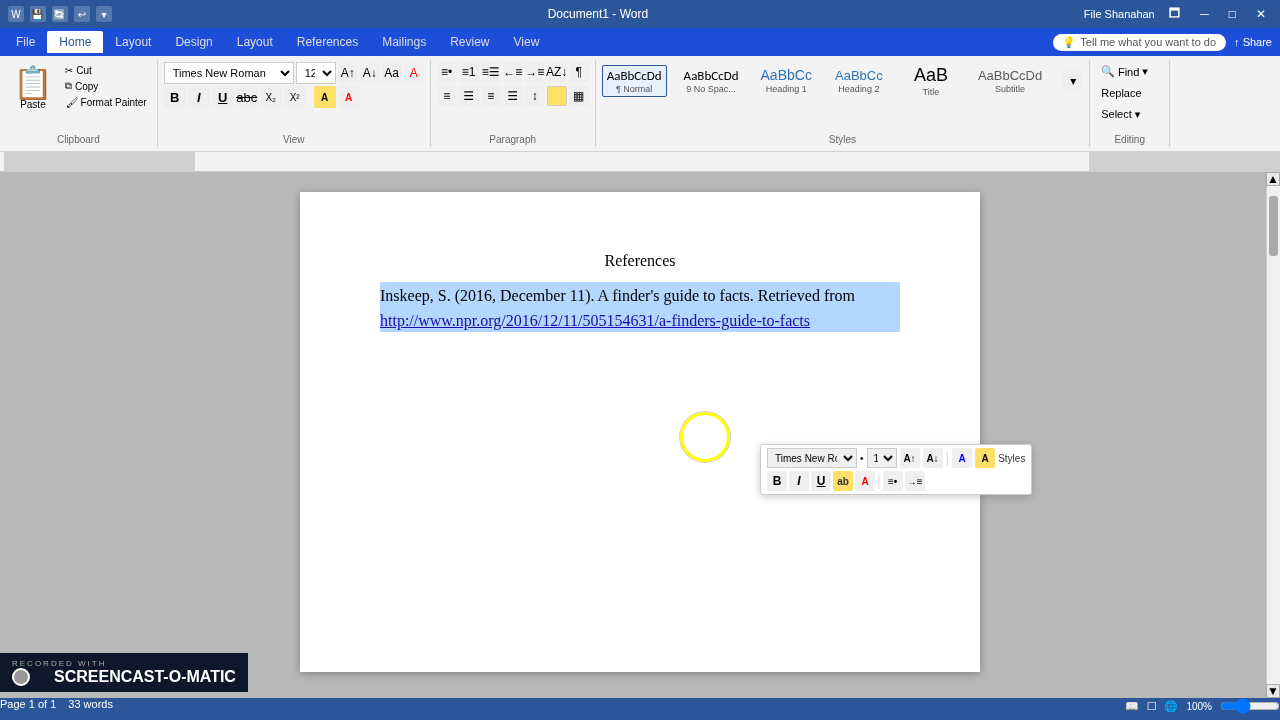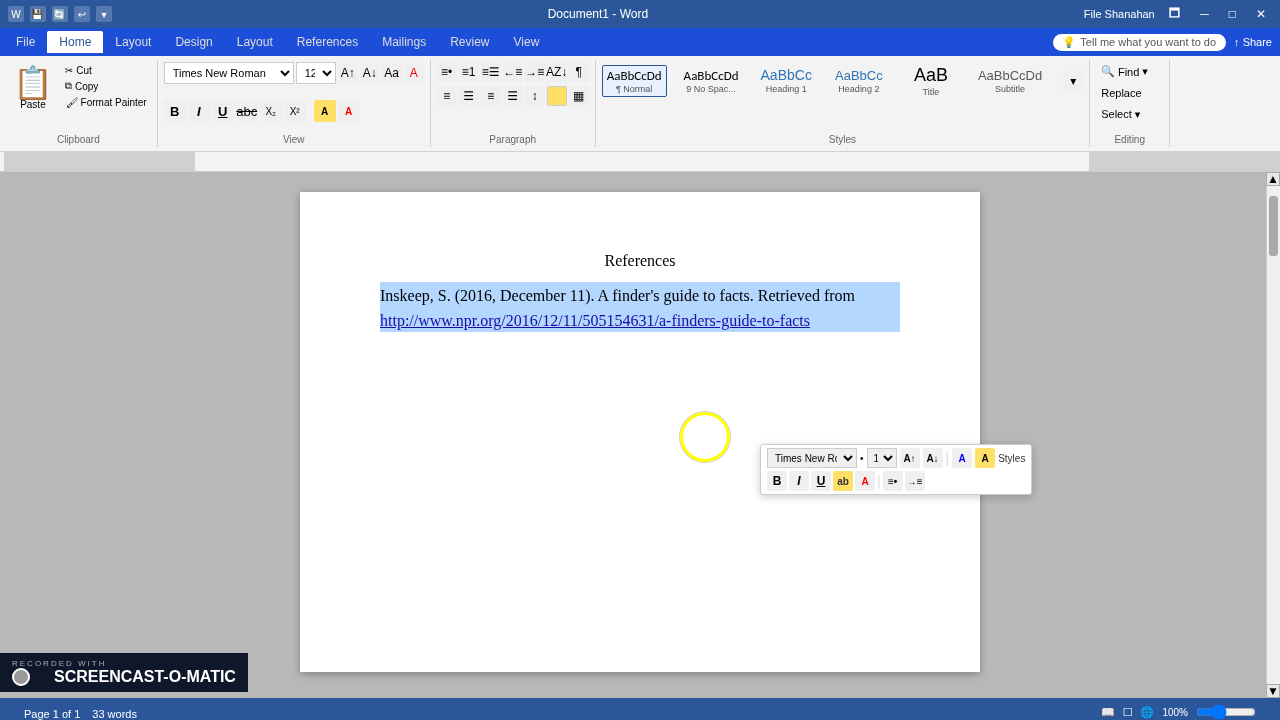--- a/index.html
+++ b/index.html
@@ -97,21 +97,21 @@
     }
     .doc-page {
       background: white; width: 680px; min-height: 500px; margin: 20px auto;
       box-shadow: 0 2px 8px rgba(0,0,0,0.3); padding: 60px 80px; position: relative;
     }
     .doc-ruler { background: #f3f3f3; height: 20px; border-bottom: 1px solid #ccc; display: flex; align-items: center; padding-left: 4px; }
 
     
     .status-bar {
       background: #2b579a; color: white; height: 22px; display: flex;
-      align-items: flex-end; padding: 0 24px; font-size: 11px; position: absolute; bottom: 0; left: 0; right: 0;
+      align-items: flex-start; padding: 0 0; font-size: 11px; position: absolute; bottom: 0; left: 0; right: 0;
     }
 
     
     .floating-toolbar {
       position: absolute; background: white; border: 1px solid #ccc;
       border-radius: 3px; box-shadow: 0 2px 8px rgba(0,0,0,0.2);
       padding: 3px 6px; display: flex; flex-direction: column; gap: 3px;
       top: 252px; left: 460px; z-index: 10;
     }
     .ft-row1 { display: flex; align-items: center; gap: 3px; }
@@ -203,21 +203,21 @@
       </div>
       <div class="clipboard-item format-painter">
         <span>🖌</span>
         <span>Format Painter</span>
       </div>
     </div>
     <div class="ribbon-group-label">Clipboard</div>
   </div>
 
   <div class="ribbon-group font-group" style="min-width:200px;">
-    <div class="ribbon-group-content" style="flex-direction:column;gap:14px;">
+    <div class="ribbon-group-content" style="flex-direction:column;gap:0;">
       <div class="font-row1">
         <select class="font-select">
           <option>Times New Roman</option>
         </select>
         <select class="font-size-select">
           <option>12</option>
         </select>
         <button class="font-small-btn">A↑</button>
         <button class="font-small-btn">A↓</button>
         <button class="font-small-btn">Aa</button>

